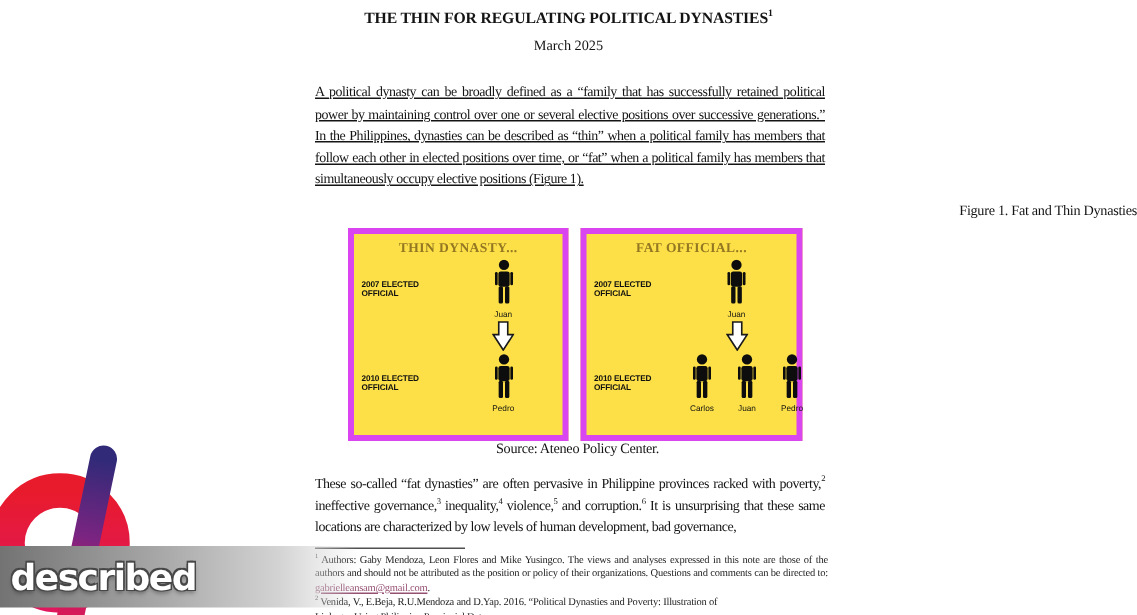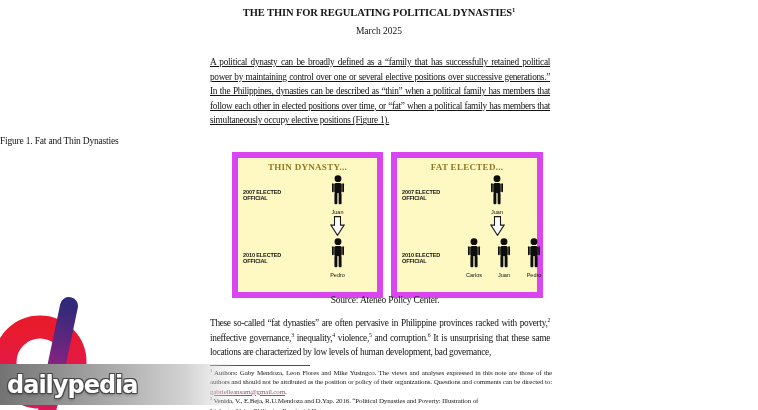--- a/index.html
+++ b/index.html
@@ -17,27 +17,27 @@
     position:absolute;top:26px;left:0;width:758px;text-align:center;font-size:9.5px;
   }
   .para{
     position:absolute;left:210px;width:340px;
     font-size:9.3px;line-height:14.6px;letter-spacing:-0.3px;
     text-align:justify;
   }
   .p1{top:55px;text-decoration:underline;}
   .p2{top:316px;}
   .fig-caption{
-    position:absolute;top:136px;left:0;width:758px;text-align:left;font-size:9.5px;letter-spacing:-0.2px;
+    position:absolute;top:136px;left:0;width:758px;text-align:right;font-size:9.5px;letter-spacing:-0.2px;
   }
   .figure{
     position:absolute;top:152px;left:232px;display:flex;gap:8px;
   }
   .panel{
-    width:139px;height:134px;border:6px solid #d946ef;background:#fef9c3;position:relative;
+    width:139px;height:134px;border:4px solid #d946ef;background:#fde047;position:relative;
   }
   .panel-title{
     margin-top:4px;text-align:center;font-weight:bold;font-size:9px;line-height:10.5px;
     color:#937722;letter-spacing:0.3px;
   }
   .prow{display:flex;align-items:center;padding:0 5px;}
   .prow.r1{height:42px;margin-top:1px;}
   .prow.arrow-row{height:20px;}
   .prow.r2{height:44px;}
   .plabel{
@@ -130,21 +130,21 @@
             <rect x="13" y="27" width="4.4" height="17.5" rx="1.6"></rect>
           </svg>
           <div class="pname">Pedro</div>
         </div>
       </div>
     </div>
   </div>
 
   <div class="panel" style="width:140px;">
     <div class="panel-title">
-      <div>FAT ELECTED...</div>
+      <div>FAT OFFICIAL...</div>
     </div>
     <div class="prow r1">
       <div class="plabel">2007 ELECTED OFFICIAL</div>
       <div class="ppl">
         <div class="person">
           <svg class="person-svg" viewBox="0 0 24 50">
             <circle cx="12" cy="5.5" r="5.2"></circle>
             <rect x="6.3" y="12" width="11.4" height="15.5" rx="2.5"></rect>
             <rect x="2.9" y="12.6" width="2.7" height="13.5" rx="1.35"></rect>
             <rect x="18.4" y="12.6" width="2.7" height="13.5" rx="1.35"></rect>
@@ -226,15 +226,15 @@
         <stop offset="0" stop-color="#302a78"></stop>
         <stop offset="0.5" stop-color="#7b2481"></stop>
         <stop offset="0.8" stop-color="#c31d66"></stop>
         <stop offset="1" stop-color="#d81857"></stop>
       </linearGradient>
     </defs>
     <circle cx="40" cy="67" r="35" fill="none" stroke="url(#ringGrad)" stroke-width="23"></circle>
     <line x1="69" y1="11" x2="47" y2="116" stroke="url(#barGrad)" stroke-width="18" stroke-linecap="round"></line>
   </svg>
   <div class="banner">
-    <span class="banner-text">dailypedia</span>
+    <span class="banner-text">described</span>
   </div>
 </div>
 
 </body></html>

